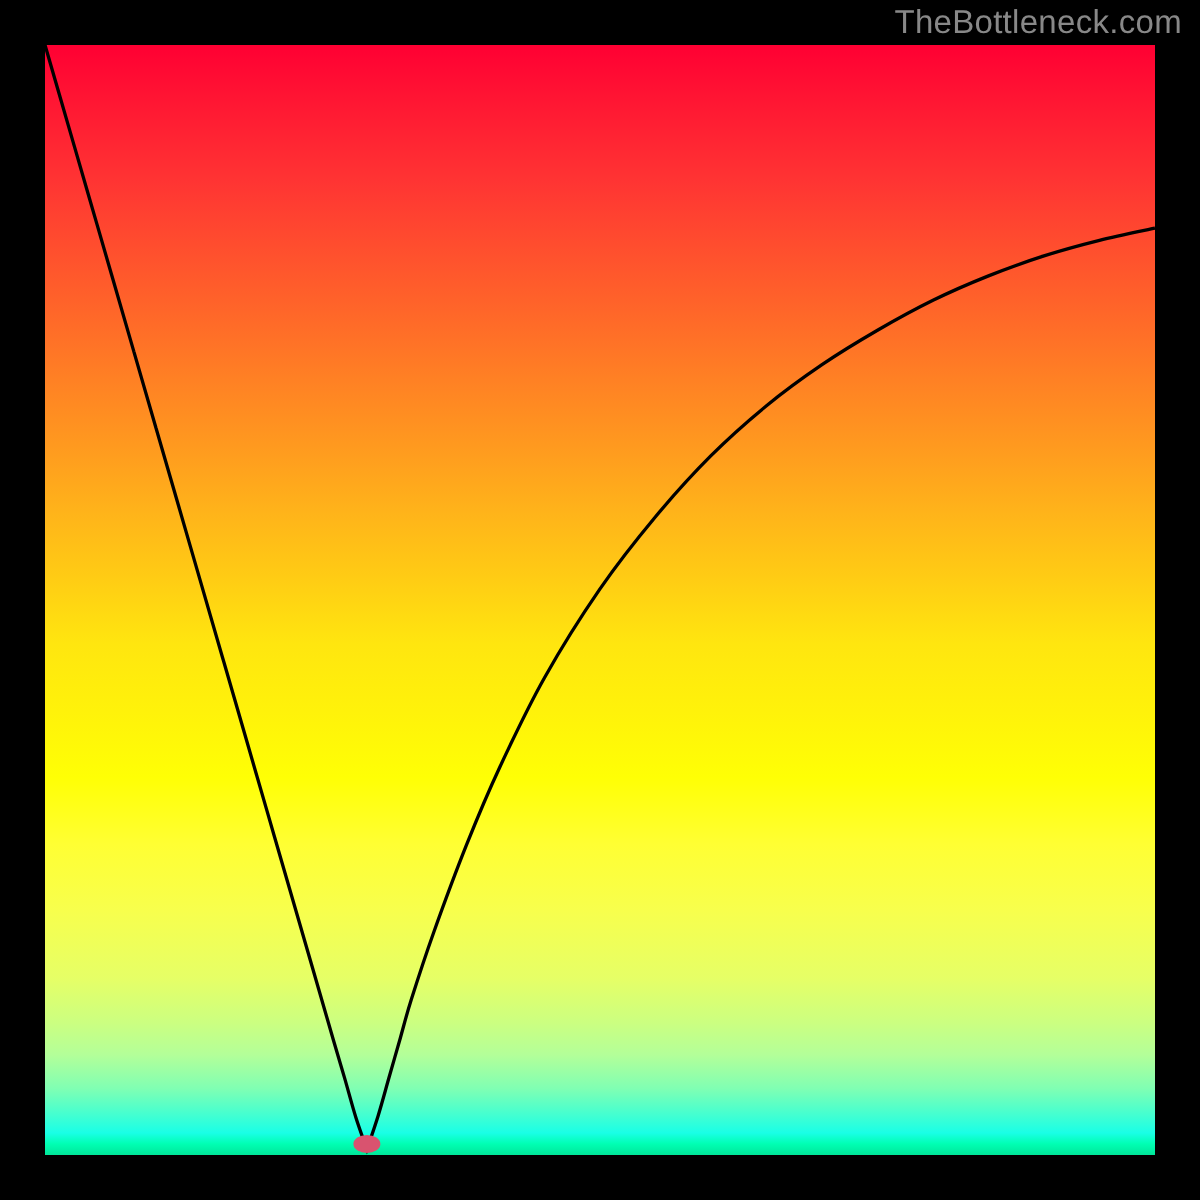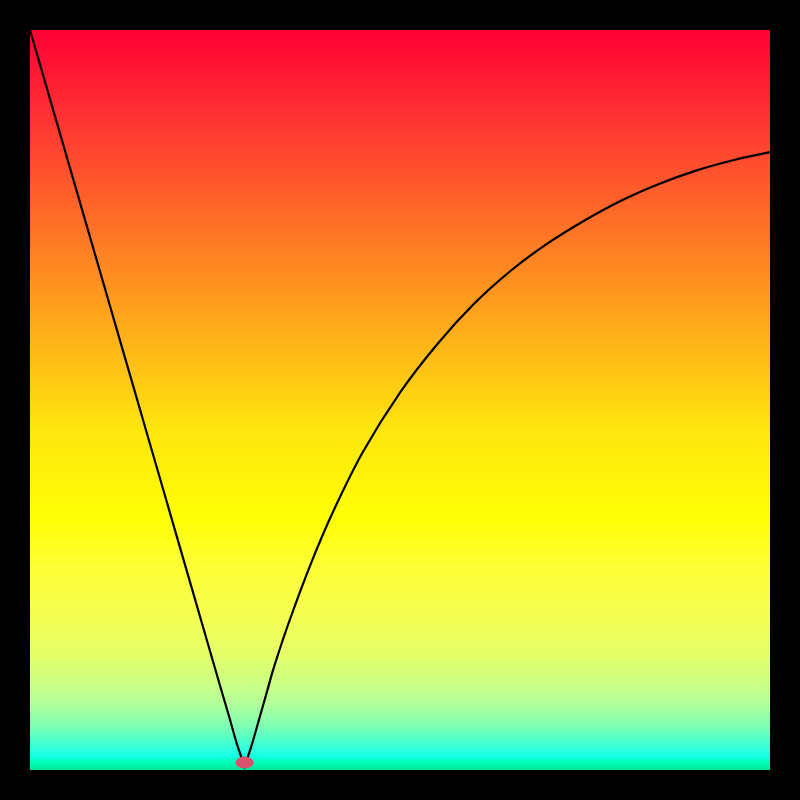--- a/index.html
+++ b/index.html
@@ -73,19 +73,20 @@
     font-size: 22px;
     font-weight: 500;
     letter-spacing: 0.2px;
     user-select: none;
   }
 </style>
 </head>
 <body>
 
 <div class="chart-wrap">
+  <div class="watermark">TheBottleneck.com</div>
   <div class="plot-area">
     <svg viewBox="0 0 740 740" preserveAspectRatio="none">
       <path id="curve-path" class="curve" d="M 0 0 C 2.466666666666667 8.51000000000001, 9.866666666666667 34.04000000000006, 14.8 51.06000000000006 C 19.733333333333334 68.08000000000006, 24.666666666666668 85.10000000000001, 29.6 102.12 C 34.53333333333333 119.14, 39.46666666666667 136.16000000000008, 44.4 153.18000000000006 C 49.33333333333333 170.20000000000005, 54.266666666666666 187.2199999999999, 59.2 204.2399999999999 C 64.13333333333334 221.25999999999988, 69.06666666666666 238.27999999999994, 74 255.29999999999995 C 78.93333333333334 272.32, 83.86666666666666 289.34000000000003, 88.8 306.36 C 93.73333333333333 323.38, 98.66666666666667 340.40000000000003, 103.60000000000001 357.42 C 108.53333333333335 374.44, 113.46666666666667 391.46000000000004, 118.4 408.48 C 123.33333333333334 425.5, 128.26666666666665 442.52000000000004, 133.2 459.54 C 138.13333333333333 476.56, 143.06666666666666 493.58000000000004, 148 510.6 C 152.93333333333334 527.62, 157.86666666666667 544.64, 162.8 561.66 C 167.73333333333335 578.68, 172.66666666666666 595.7, 177.6 612.72 C 182.53333333333333 629.74, 188.7 651.0766666666666, 192.4 663.78 C 196.10000000000002 676.4833333333333, 197.33333333333334 680.4300000000001, 199.8 688.94 C 202.26666666666668 697.45, 204.73333333333335 706.9466666666667, 207.20000000000002 714.84 C 209.66666666666669 722.7333333333333, 213.36666666666667 732.7233333333334, 214.6 736.3  C 215.83333333333331 732.5999999999999, 219.53333333333333 722.1166666666667, 222 714.1 C 224.46666666666667 706.0833333333334, 226.93333333333334 696.8333333333334, 229.4 688.2 C 231.86666666666667 679.5666666666667, 234.33333333333334 670.9333333333333, 236.8 662.3 C 239.26666666666668 653.6666666666666, 240.50000000000003 648.1166666666667, 244.20000000000002 636.4 C 247.9 624.6833333333333, 252.83333333333334 609.2666666666667, 259 592 C 265.1666666666667 574.7333333333333, 273.8 551.3, 281.2 532.8 C 288.59999999999997 514.3, 294.76666666666665 499.5, 303.4 481 C 312.0333333333333 462.5, 321.9 441.53333333333336, 333 421.8 C 344.1 402.06666666666666, 357.66666666666663 380.4833333333333, 370 362.59999999999997 C 382.33333333333337 344.71666666666664, 394.66666666666674 329.30000000000007, 407.00000000000006 314.50000000000006 C 419.33333333333337 299.70000000000005, 431.6666666666667 286.1333333333334, 444 273.8 C 456.3333333333333 261.46666666666664, 468.6666666666667 250.6133333333333, 481 240.49999999999994 C 493.3333333333333 230.3866666666666, 505.6666666666667 221.50666666666655, 518 213.1199999999999 C 530.3333333333334 204.73333333333323, 542.6666666666666 197.3333333333333, 555 190.17999999999995 C 567.3333333333334 183.0266666666666, 579.6666666666666 176.24333333333325, 592 170.19999999999993 C 604.3333333333334 164.1566666666666, 616.6666666666666 158.8533333333333, 629 153.91999999999996 C 641.3333333333334 148.98666666666662, 653.6666666666666 144.5466666666666, 666 140.5999999999999 C 678.3333333333334 136.65333333333322, 690.6666666666666 133.3233333333332, 703 130.2399999999999 C 715.3333333333334 127.15666666666658, 733.8333333333334 123.45666666666666, 740 122.10000000000002"></path>
       <ellipse id="marker-el" class="marker" cx="214.6" cy="732.6" rx="9" ry="6"></ellipse>
     </svg>
   </div>
 </div>
 
 </body></html>

